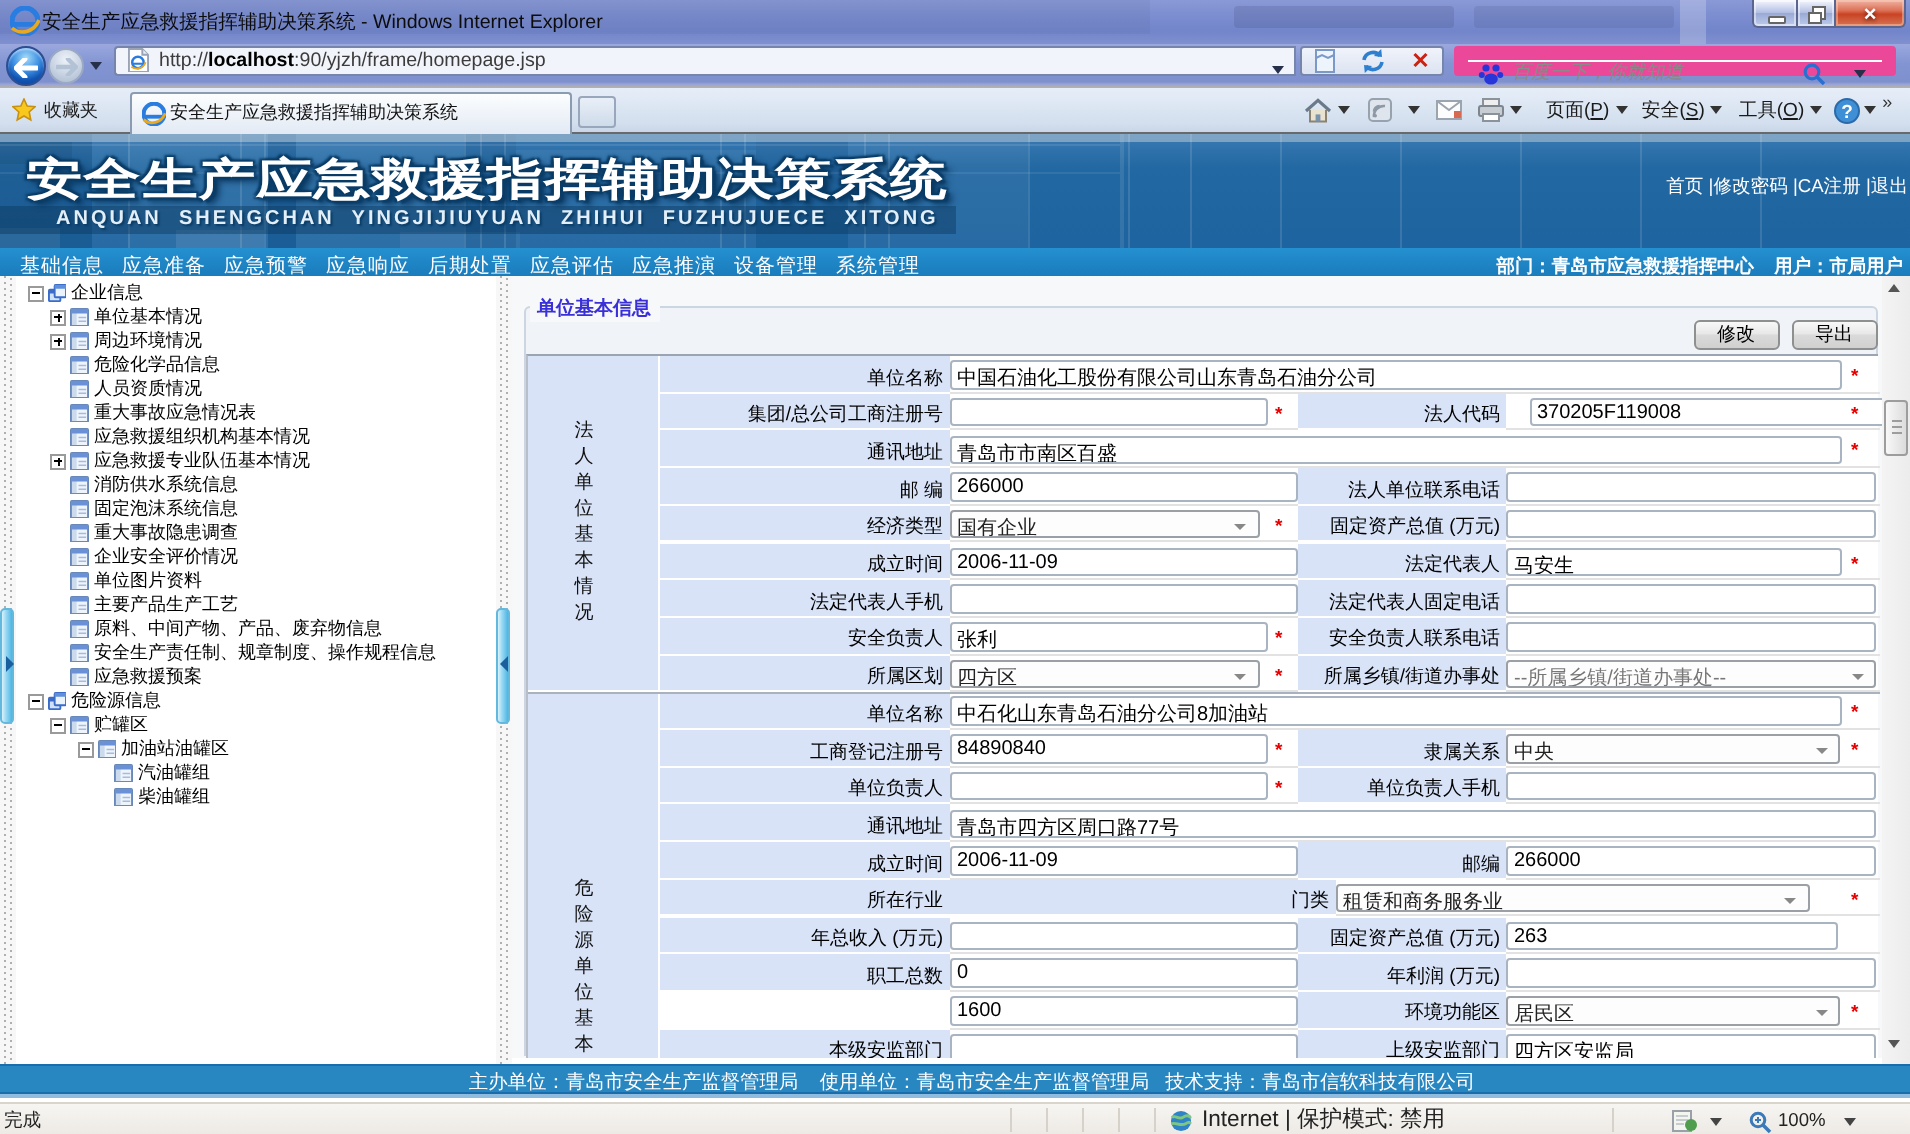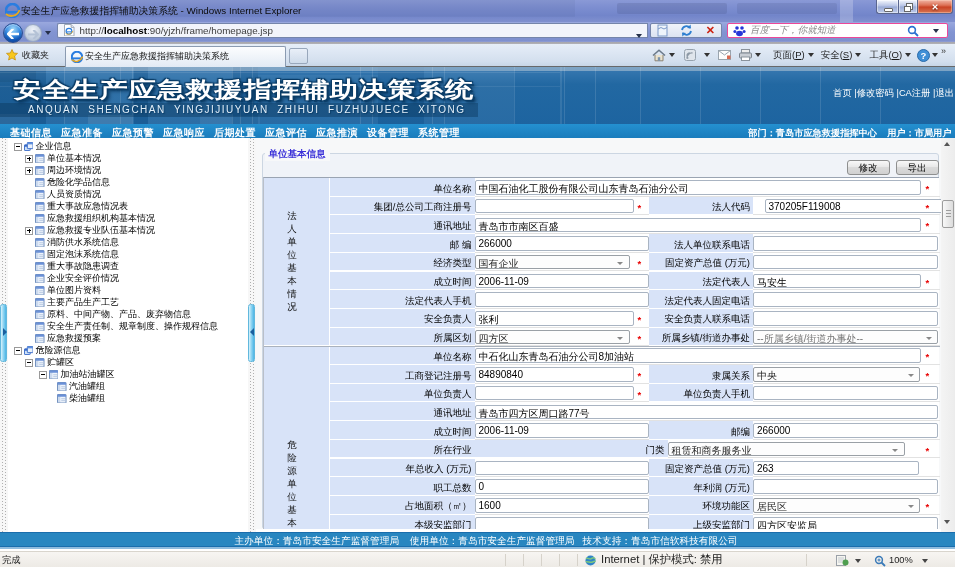--- a/index.html
+++ b/index.html
@@ -26,42 +26,42 @@
 #backbtn{left:3px;top:23px;width:20px;height:20px;border-radius:50%;background:radial-gradient(circle at 50% 28%,#a6dcf8 0%,#3d90e4 42%,#1154b2 70%,#0a3f96 100%);border:1px solid #2d4f92;text-align:center;box-shadow:inset 0 1px 1px rgba(255,255,255,.5)}
 #fwdbtn{left:24px;top:24px;width:18px;height:18px;border-radius:50%;background:radial-gradient(circle at 50% 30%,#eff3f9,#c7d2e2 55%,#a8b8ce);border:1px solid #9aa9c4;text-align:center}
 .caret{width:0;height:0;border-left:3.5px solid transparent;border-right:3.5px solid transparent;border-top:4px solid #26304a;display:inline-block}
 #addrcaret{left:45px;top:31px}
 #addrfield{left:57px;top:22.5px;width:574px;height:15px;background:#f2f4fb;border:1px solid #7585ab;border-right:none;border-radius:2px 0 0 2px;display:flex;align-items:center}
 #addrfield .ico{margin:0 5px 0 6px}
 #addrtext{font-size:9.8px;color:#3c3c3c}
 #addrtext b{color:#000}
 #addrdrop2{left:631px;top:22.5px;width:17px;height:15px;background:#f2f4fb;border:1px solid #7585ab;border-left:none}
 #addrbtns{left:650px;top:22.5px;width:72px;height:15px;background:linear-gradient(180deg,#f0f3fa,#dce3f1);border:1px solid #7585ab;border-radius:2px;display:flex;align-items:center;justify-content:space-around}
-#searchbox{left:727px;top:22.5px;width:221px;height:15px;background:#fff;border:1px solid #ec4899;border-radius:2px;display:flex;align-items:flex-start}
+#searchbox{left:727px;top:22.5px;width:221px;height:15px;background:#fff;border:7px solid #ec4899;border-radius:2px;display:flex;align-items:flex-start}
 #searchtext{font-size:9.5px;color:#8a8a8a;font-style:italic;margin-left:4px;white-space:nowrap}
 
 #tabsrow{left:0;top:44px;width:955px;height:23px;background:linear-gradient(180deg,#e6eef8,#d3dfee 80%,#c8d6e7);border-bottom:1px solid #68696a}
 #favbtn{left:0;top:44px;width:58px;height:22px;display:flex;align-items:center}
 #favtext{font-size:9px;color:#1a1a1a;margin-left:4px}
 #tab1{left:65px;top:46px;width:221px;height:20.5px;background:linear-gradient(180deg,#fcfdfe,#eef3f9 55%,#e2eaf4);border:1px solid #8b9bb1;border-bottom:none;border-radius:2px 2px 0 0;display:flex;align-items:center}
 #tab1 span{font-size:9px;color:#111;margin-left:2px;white-space:nowrap}
 #tabstub{left:289px;top:47.5px;width:19px;height:16.5px;background:linear-gradient(180deg,#e9eff8,#cedbea);border:1px solid #98a7bb;border-radius:2px}
 #cmdbar{left:646px;top:44px;width:330px;height:22px;display:flex;align-items:center;font-size:9.5px;color:#1a1a1a;white-space:nowrap}
 #cmdbar span,#cmdbar svg{flex:none}
 
 #page{left:0;top:67px;width:955px;height:484px;background:#fff;overflow:hidden}
 #banner{left:0;top:0;width:955px;height:57px;background:linear-gradient(180deg,#3a7ab2 0%,#2268a2 30%,#1d64a0 100%);overflow:hidden}
 #banner .blk{position:absolute}
 #bigtitle{left:13px;top:7.5px;font-size:22px;font-weight:bold;color:#fff;letter-spacing:0.5px;transform:scaleX(1.28);transform-origin:0 0;white-space:nowrap;text-shadow:1.5px 1.5px 1px #0a3c66,-1px -1px 1px #0a3c66,1px -1px 1px #0a3c66,-1px 1px 1px #0a3c66,2.5px 2.5px 3px rgba(8,45,80,.8)}
 #subbar{left:0;top:36px;width:478px;height:13.5px;background:rgba(9,53,89,.42)}
-#subtitle{left:28px;top:36.5px;font-size:10px;font-weight:normal;color:#e2eff9;letter-spacing:1.5px;white-space:nowrap;text-shadow:1px 1px 1px #0a3c66}
+#subtitle{left:28px;top:36.5px;font-size:10px;font-weight:bold;color:#e2eff9;letter-spacing:1.5px;white-space:nowrap;text-shadow:1px 1px 1px #0a3c66}
 #toplinks{right:1px;top:19.5px;font-size:9.3px;color:#fff;white-space:nowrap}
 
 #navbar{left:0;top:57px;width:955px;height:14px;background:linear-gradient(180deg,#2490d0,#1a7cbc);color:#fff}
-#navbar .mi{position:absolute;top:2px;font-size:10px;font-weight:bold;letter-spacing:0.5px;white-space:nowrap}
+#navbar .mi{position:absolute;top:2px;font-size:10px;font-weight:normal;letter-spacing:0.5px;white-space:nowrap}
 #deptinfo{position:absolute;right:1px;top:2.5px;font-size:9.2px;font-weight:bold;white-space:nowrap}
 
 #mid{left:0;top:70.5px;width:955px;height:394px;background:#fff;overflow:hidden}
 .splitter{top:0;width:8px;height:394px;background:#f7f7f7}
 .sp-dots{left:2px;top:0;width:5px;height:394px;background-image:repeating-linear-gradient(180deg,#b0b0b0 0 1px,transparent 1px 3px),repeating-linear-gradient(180deg,#b0b0b0 0 1px,transparent 1px 3px);background-size:1px 100%,1px 100%;background-position:0 0,3px 1.5px;background-repeat:no-repeat,no-repeat}
 .sp-handle{left:0;top:166px;width:7px;height:58px;background:linear-gradient(90deg,#d8f2fc,#93d6f2 45%,#4cb5e6);border:1px solid #62b8dd;border-radius:2.5px}
 .sp-handle:after{content:"";position:absolute;top:23px;width:0;height:0;border-top:4px solid transparent;border-bottom:4px solid transparent}
 #lsplit{left:0}
 #lsplit .sp-handle:after{left:1.5px;border-left:4px solid #1a5f9e}
 #rsplit{left:248px}
@@ -601,21 +601,20 @@
           </div>
 <div class="frow" style="top:299.2px">
             <div class="lb1">职工总数</div>
             <div class="zone">
               <span class="inp" style="left:0px;width:174px">0</span>
               <div class="lb2">年利润 (万元)</div>
               <span class="inp" style="left:278.5px;width:185px"></span>
             </div>
           </div>
 <div class="frow" style="top:317.9px">
-            <div class="lb1">占地面积（㎡）</div>
             <div class="zone">
               <span class="inp" style="left:0px;width:174px">1600</span>
               <div class="lb2">环境功能区</div>
               <span class="sel" style="left:278.5px;width:167px">居民区</span>
               <span class="star" style="left:451px">*</span>
             </div>
           </div>
 <div class="frow" style="top:336.6px">
             <div class="lb1">本级安监部门</div>
             <div class="zone">

